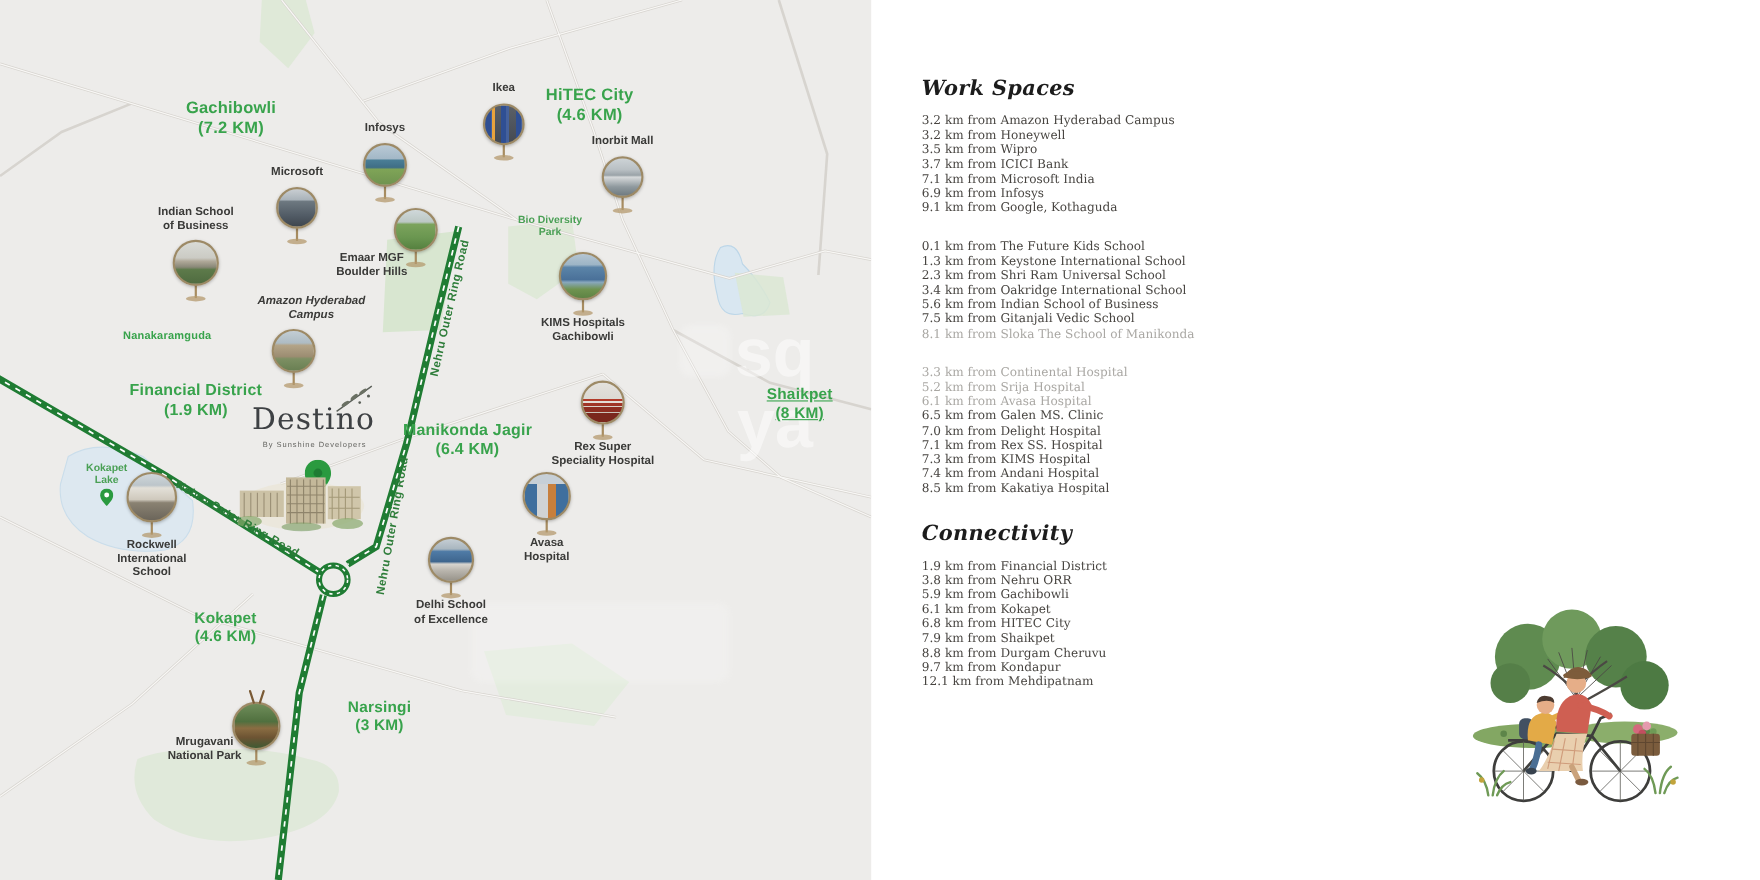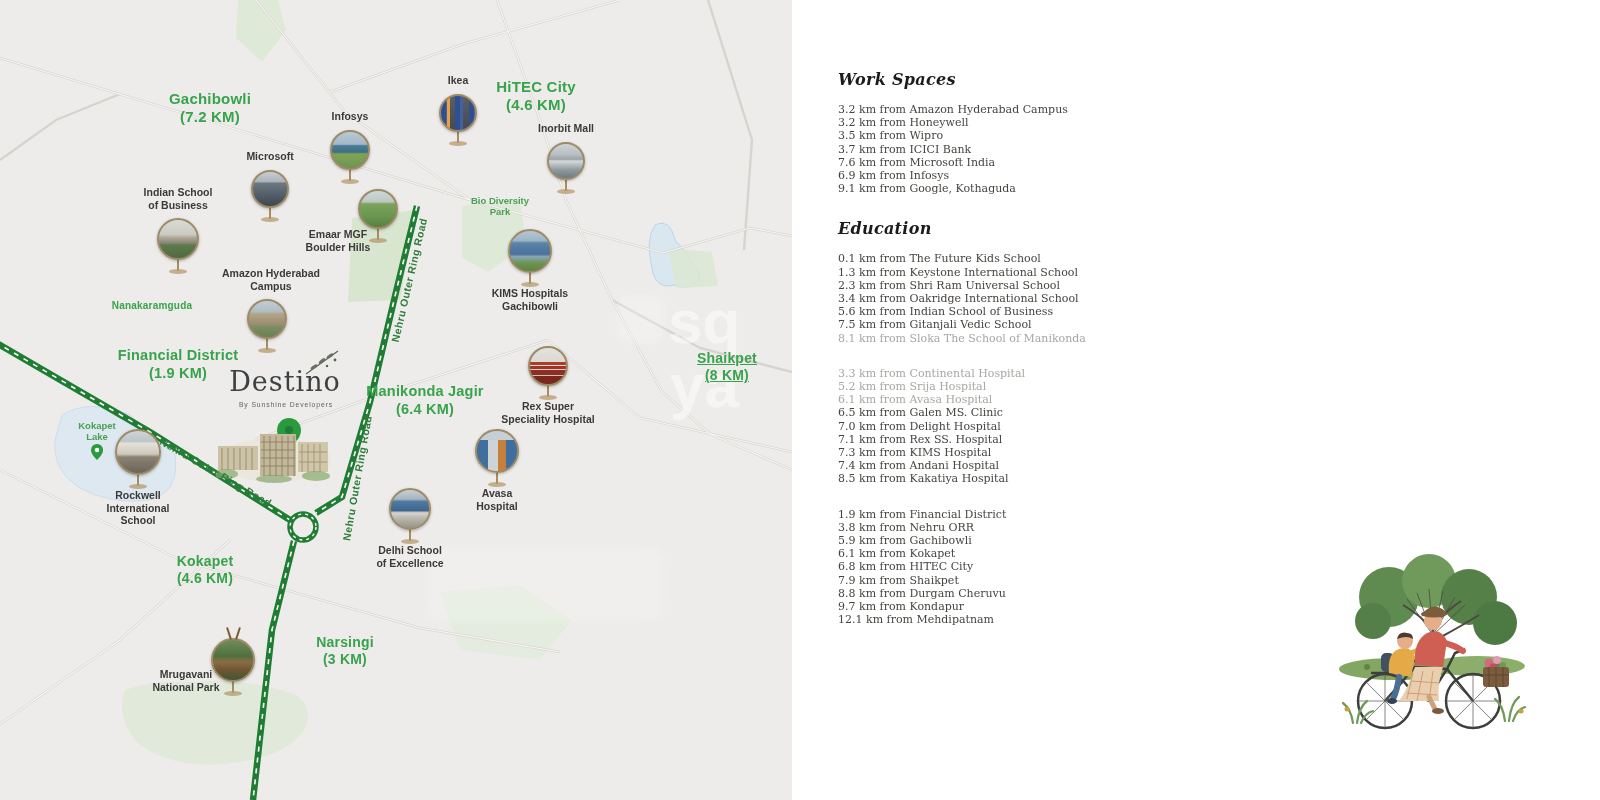--- a/index.html
+++ b/index.html
@@ -62,21 +62,21 @@
   .site-tagline{
     position:absolute;left:286px;top:401px;transform:translateX(-50%);
     font-size:6.8px;letter-spacing:.9px;color:#63635f;white-space:nowrap;
   }
   
   .wm{position:absolute;color:#ffffff;opacity:.5;font-weight:bold;pointer-events:none;}
   .wm-block{background:rgba(255,255,255,.45);border-radius:10px;filter:blur(3px);}
   
   .panel{position:absolute;left:838px;top:68px;width:320px;font-family:"DejaVu Serif",serif;}
   .sec{margin-bottom:22px;}
-  .sec-title{font-style:italic;font-weight:bold;font-size:16px;line-height:24px;color:#1c1c1c;margin-bottom:11px;letter-spacing:.3px;}
+  .sec-title{font-style:italic;font-weight:bold;font-size:19px;line-height:24px;color:#1c1c1c;margin-bottom:11px;letter-spacing:.3px;}
   .item{font-size:11px;color:#474440;line-height:13.2px;}
   .item.faded{color:#a9a7a3;}
   .cyclist{position:absolute;left:1337px;top:549px;}
 </style>
 </head>
 <body>
 
 <div>
 
   <div class="map" id="map">
@@ -273,21 +273,21 @@
       <div class="marker-stand" style="left: 529px; top: 271px; height: 13px;"></div>
       <div class="marker-base" style="left: 521px; top: 282px; width: 18px;"></div>
       <div class="marker-circle ph-kims" style="left: 508px; top: 229px; width: 40px; height: 40px;"></div>
       <div class="marker-label" style="left: 455px; top: 287px;">
         <div>KIMS Hospitals</div>
         <div>Gachibowli</div>
       </div>
       <div class="marker-stand" style="left: 266px; top: 337px; height: 13px;"></div>
       <div class="marker-base" style="left: 258px; top: 348px; width: 18px;"></div>
       <div class="marker-circle ph-amazon" style="left: 247px; top: 299px; width: 36px; height: 36px;"></div>
-      <div class="marker-label" style="left: 196px; top: 267px;">
+      <div class="marker-label" style="left: 208px; top: 267px; font-style: italic;">
         <div>Amazon Hyderabad</div>
         <div>Campus</div>
       </div>
       <div class="marker-stand" style="left: 547px; top: 384px; height: 13px;"></div>
       <div class="marker-base" style="left: 539px; top: 395px; width: 18px;"></div>
       <div class="marker-circle ph-rex" style="left: 528px; top: 346px; width: 36px; height: 36px;"></div>
       <div class="marker-label" style="left: 473px; top: 400px;">
         <div>Rex Super</div>
         <div>Speciality Hospital</div>
       </div>
@@ -326,46 +326,46 @@
       </div>
     </div>
 
   <div class="panel" id="panel">
       <div class="sec">
         <div class="sec-title">Work Spaces</div>
         <div class="item">3.2 km from Amazon Hyderabad Campus</div>
         <div class="item">3.2 km from Honeywell</div>
         <div class="item">3.5 km from Wipro</div>
         <div class="item">3.7 km from ICICI Bank</div>
-        <div class="item">7.6 km from Microsoft India</div>
+        <div class="item">7.1 km from Microsoft India</div>
         <div class="item">6.9 km from Infosys</div>
         <div class="item">9.1 km from Google, Kothaguda</div>
       </div>
       <div class="sec">
-        <div class="sec-title">Education</div>
         <div class="item">0.1 km from The Future Kids School</div>
         <div class="item">1.3 km from Keystone International School</div>
         <div class="item">2.3 km from Shri Ram Universal School</div>
         <div class="item">3.4 km from Oakridge International School</div>
         <div class="item">5.6 km from Indian School of Business</div>
         <div class="item">7.5 km from Gitanjali Vedic School</div>
         <div class="item faded">8.1 km from Sloka The School of Manikonda</div>
       </div>
       <div class="sec">
         <div class="item faded">3.3 km from Continental Hospital</div>
         <div class="item faded">5.2 km from Srija Hospital</div>
         <div class="item faded">6.1 km from Avasa Hospital</div>
         <div class="item">6.5 km from Galen MS. Clinic</div>
         <div class="item">7.0 km from Delight Hospital</div>
         <div class="item">7.1 km from Rex SS. Hospital</div>
         <div class="item">7.3 km from KIMS Hospital</div>
         <div class="item">7.4 km from Andani Hospital</div>
         <div class="item">8.5 km from Kakatiya Hospital</div>
       </div>
       <div class="sec">
+        <div class="sec-title">Connectivity</div>
         <div class="item">1.9 km from Financial District</div>
         <div class="item">3.8 km from Nehru ORR</div>
         <div class="item">5.9 km from Gachibowli</div>
         <div class="item">6.1 km from Kokapet</div>
         <div class="item">6.8 km from HITEC City</div>
         <div class="item">7.9 km from Shaikpet</div>
         <div class="item">8.8 km from Durgam Cheruvu</div>
         <div class="item">9.7 km from Kondapur</div>
         <div class="item">12.1 km from Mehdipatnam</div>
       </div>

